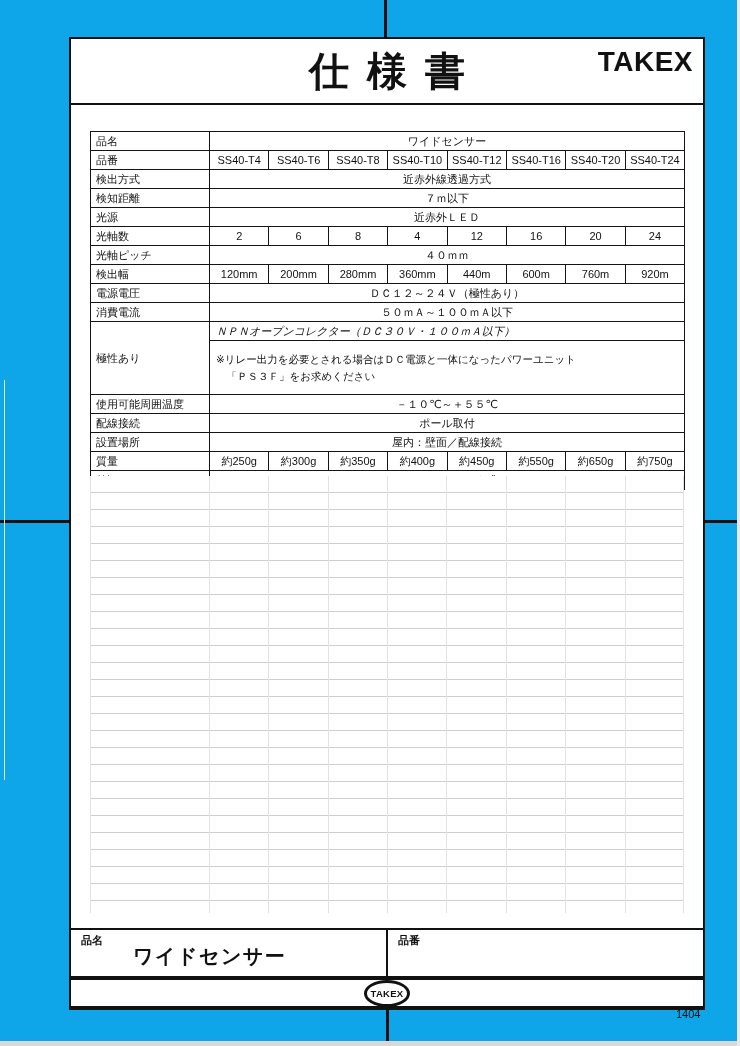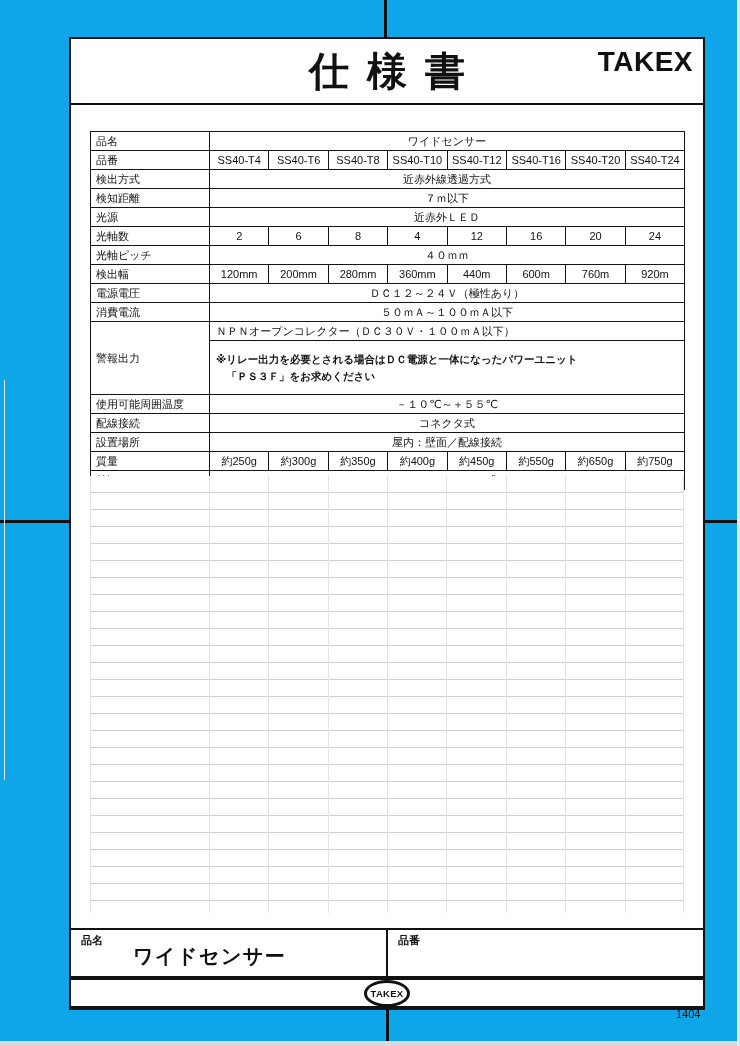--- a/index.html
+++ b/index.html
@@ -38,24 +38,24 @@
   table.spec {
     position:absolute; left:19px; top:92px; width:594px;
     border-collapse:collapse; table-layout:fixed;
   }
   table.spec td {
     border:1.5px solid #141414; height:19px; padding:0 3px;
     font-size:11px; text-align:center; line-height:1.15;
     overflow:hidden; white-space:nowrap;
   }
   table.spec td.lbl  { text-align:left; padding-left:5px; }
-  table.spec td.left { text-align:left; padding-left:6px; }
+  table.spec td.left { text-align:left; padding-left:6px;font-style:italic; }
   table.spec tr.note-row td.note {
     height:54px; text-align:left; padding:3px 6px;
-    font-size:10.5px; line-height:1.55; white-space:normal; vertical-align:middle;font-weight:bold;
+    font-size:10.5px; line-height:1.55; white-space:normal; vertical-align:middle;
   }
   col.c-label { width:119px; }
   col.c-data  { width:59.4px; }
   
   .ruled {
     position:absolute; left:19px; top:437px; width:594px; height:437px;
     background:repeating-linear-gradient(to bottom,#ffffff 0px,#ffffff 15.7px,#cfcfcf 15.7px,#cfcfcf 17px);
   }
   .ruled .vline { position:absolute; top:0; bottom:0; width:1px; background:#e2e2e2; }
   
@@ -170,36 +170,36 @@
       </tr>
       <tr>
         <td class="lbl">電源電圧</td>
         <td colspan="8">ＤＣ１２～２４Ｖ（極性あり）</td>
       </tr>
       <tr>
         <td class="lbl">消費電流</td>
         <td colspan="8">５０ｍＡ～１００ｍＡ以下</td>
       </tr>
       <tr>
-        <td class="lbl" rowspan="2">警報出力</td>
+        <td class="lbl" rowspan="2">極性あり</td>
         <td colspan="8" class="left">ＮＰＮオープンコレクター（ＤＣ３０Ｖ・１００ｍＡ以下）</td>
       </tr>
       <tr class="note-row">
         <td colspan="8" class="note">
           <div>※リレー出力を必要とされる場合はＤＣ電源と一体になったパワーユニット</div>
           <div>　「ＰＳ３Ｆ」をお求めください</div>
         </td>
       </tr>
       <tr>
         <td class="lbl">使用可能周囲温度</td>
         <td colspan="8">－１０℃～＋５５℃</td>
       </tr>
       <tr>
         <td class="lbl">配線接続</td>
-        <td colspan="8">コネクタ式</td>
+        <td colspan="8">ポール取付</td>
       </tr>
       <tr>
         <td class="lbl">設置場所</td>
         <td colspan="8">屋内：壁面／配線接続</td>
       </tr>
       <tr>
         <td class="lbl">質量</td>
         <td>約250g</td>
         <td>約300g</td>
         <td>約350g</td>

